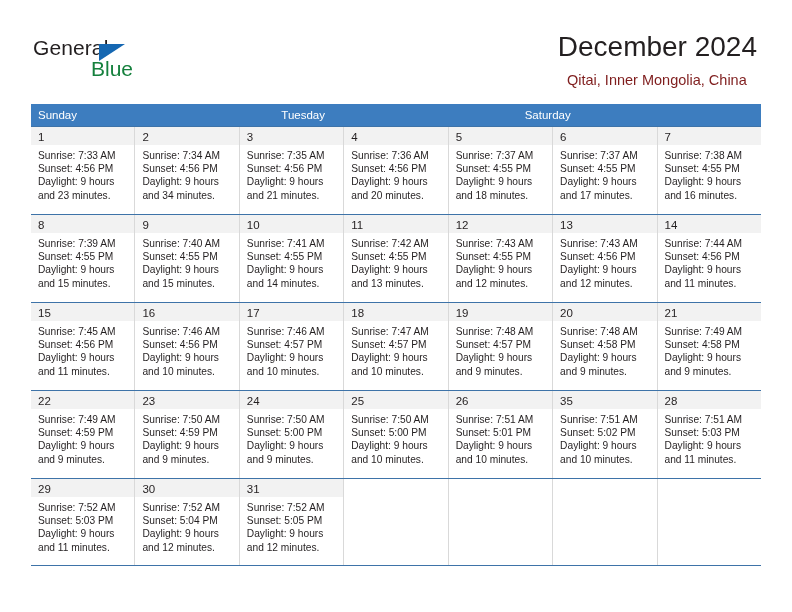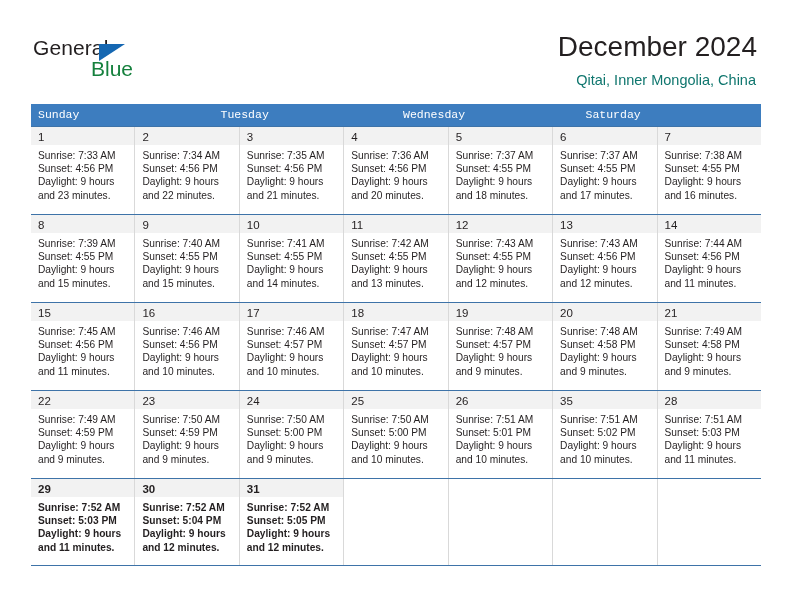--- a/index.html
+++ b/index.html
@@ -60,72 +60,70 @@
     top: 21px;
     font-size: 21px;
     color: #15803d;
     font-family: "Liberation Sans", sans-serif;
   }
 
   .title-block {
     position: absolute;
     right: 35px;
     top: 30px;
-    text-align: right;
+    text-align: center;
   }
   .cal-title {
     font-size: 28px;
     color: #231f20;
     line-height: 34px;
     font-weight: normal;
     margin: 0;
     white-space: nowrap;
   }
   .cal-subtitle {
     font-size: 14.5px;
-    color: #0f766e;
+    color: #7f1d1d;
     line-height: 20px;
     margin: 6px 1px 0 0;
     white-space: nowrap;
   }
 
   
   .calendar {
     position: absolute;
     left: 31px;
     top: 104px;
     width: 730px;
   }
   .weekdays {
     display: flex;
     width: 100%;
     background: #3d7dbf;
     height: 22px;
-    font-family: Liberation Mono, monospace;
   }
   .weekday {
     flex: 1 1 0;
     color: #ffffff;
     font-size: 11.5px;
     line-height: 22px;
     padding-left: 7px;
     box-sizing: border-box;
     white-space: nowrap;
   }
 
   .week {
     display: flex;
     width: 100%;
     border-top: 1.6px solid #3e73a8;
     height: 88px;
     box-sizing: border-box;
   }
   .week:last-child {
     border-bottom: 1.6px solid #3e73a8;
-    font-weight: bold;
   }
   .day-cell {
     flex: 1 1 0;
     box-sizing: border-box;
     border-right: 1px solid #d9d9d9;
     background: #ffffff;
     position: relative;
     overflow: hidden;
   }
   .day-cell:last-child {
@@ -173,42 +171,41 @@
       <h1 class="cal-title">December 2024</h1>
       <div class="cal-subtitle">Qitai, Inner Mongolia, China</div>
     </div>
 
   </div>
 
   <div class="calendar">
     <div class="weekdays">
       <div class="weekday">Sunday</div>
       <div class="weekday">Tuesday</div>
-      <div class="weekday">Wednesday</div>
       <div class="weekday">Saturday</div>
     </div>
 
     <div id="weeks-container">
         <div class="week">
           <div class="day-cell">
             <div class="daynum-band"><span class="daynum">1</span></div>
             <div class="info">
               <div>Sunrise: 7:33 AM</div>
               <div>Sunset: 4:56 PM</div>
               <div>Daylight: 9 hours</div>
               <div>and 23 minutes.</div>
             </div>
           </div>
           <div class="day-cell">
             <div class="daynum-band"><span class="daynum">2</span></div>
             <div class="info">
               <div>Sunrise: 7:34 AM</div>
               <div>Sunset: 4:56 PM</div>
               <div>Daylight: 9 hours</div>
-              <div>and 22 minutes.</div>
+              <div>and 34 minutes.</div>
             </div>
           </div>
           <div class="day-cell">
             <div class="daynum-band"><span class="daynum">3</span></div>
             <div class="info">
               <div>Sunrise: 7:35 AM</div>
               <div>Sunset: 4:56 PM</div>
               <div>Daylight: 9 hours</div>
               <div>and 21 minutes.</div>
             </div>

